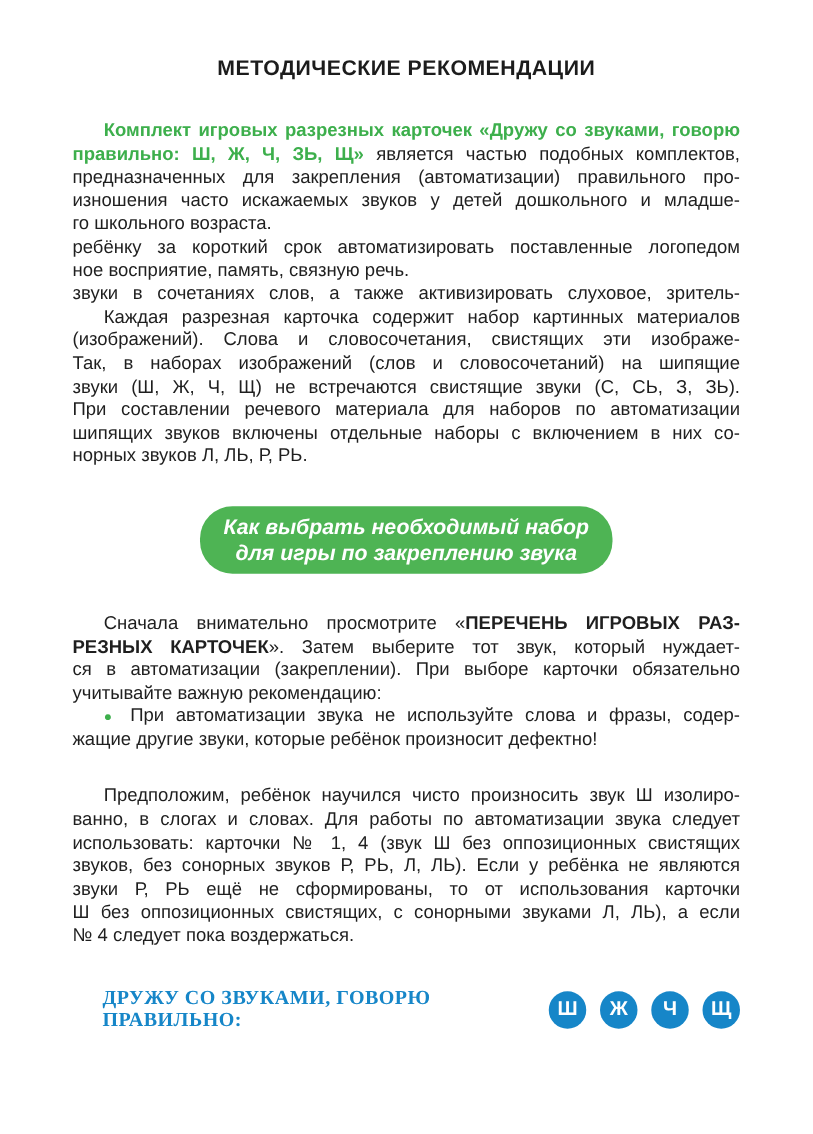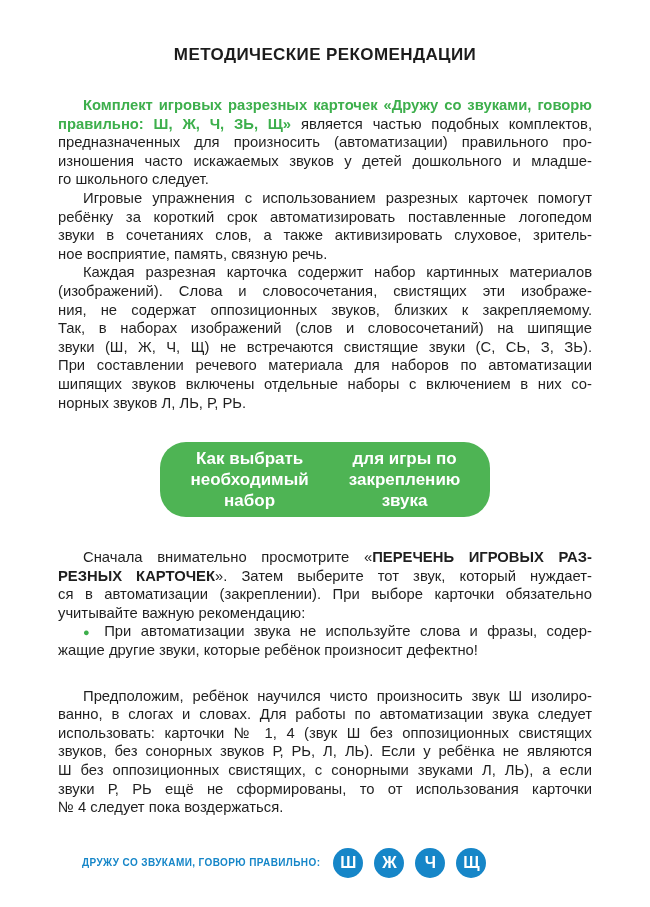--- a/index.html
+++ b/index.html
@@ -28,62 +28,62 @@
   }
   .line.last{text-align-last:left;}
   .line.indent{text-indent:25px;}
   .s-n{font-weight:normal;color:var(--ink);}
   .s-b{font-weight:bold;color:var(--ink);}
   .s-g{font-weight:bold;color:var(--green);}
   .s-dot{color:var(--green);font-size:11px;}
   .callout{
     margin:30px auto 0 auto;width:330px;min-height:52px;
     background:var(--callout-bg);border-radius:26px;
-    display:flex;flex-direction:row;justify-content:center;align-items:center;
+    display:flex;flex-direction:column;justify-content:center;align-items:center;
     padding:6px 10px;
+    font-style:italic;
   }
   .callout .c-line{
     color:var(--callout-fg);font-weight:bold;font-size:17px;line-height:21px;
     text-align:center;
   }
   .footer{
     margin-top:31px;margin-left:24px;
     display:flex;align-items:center;
   }
   .footer-label{
-    color:var(--blue);font-weight:bold;font-size:10px;letter-spacing:.4px;
+    color:var(--blue);font-weight:bold;font-size:16px;letter-spacing:.4px;
     margin-right:13px;
+    font-family:Liberation Serif, serif;
   }
   .badges{display:flex;gap:11px;align-items:center;}
   .badge{
     width:30px;height:30px;border-radius:50%;background:var(--blue);
     color:#fff;font-weight:bold;font-size:16px;line-height:1;
     display:flex;align-items:center;justify-content:center;
   }
 </style>
 </head>
 <body>
 
 <div class="page">
 
   <h1 class="title">МЕТОДИЧЕСКИЕ РЕКОМЕНДАЦИИ</h1>
 
   <div class="body-block" id="body1">
       <div class="line indent"><span class="s-g">Комплект игровых разрезных карточек «Дружу со звуками, говорю</span></div>
       <div class="line"><span class="s-g">правильно: Ш, Ж, Ч, ЗЬ, Щ»</span><span class="s-n"> является частью подобных комплектов,</span></div>
-      <div class="line"><span class="s-n">предназначенных для произносить (автоматизации) правильного про-</span></div>
+      <div class="line"><span class="s-n">предназначенных для закрепления (автоматизации) правильного про-</span></div>
       <div class="line"><span class="s-n">изношения часто искажаемых звуков у детей дошкольного и младше-</span></div>
-      <div class="line last"><span class="s-n">го школьного следует.</span></div>
-      <div class="line indent"><span class="s-n">Игровые упражнения с использованием разрезных карточек помогут</span></div>
+      <div class="line last"><span class="s-n">го школьного возраста.</span></div>
       <div class="line"><span class="s-n">ребёнку за короткий срок автоматизировать поставленные логопедом</span></div>
+      <div class="line last"><span class="s-n">ное восприятие, память, связную речь.</span></div>
       <div class="line"><span class="s-n">звуки в сочетаниях слов, а также активизировать слуховое, зритель-</span></div>
-      <div class="line last"><span class="s-n">ное восприятие, память, связную речь.</span></div>
       <div class="line indent"><span class="s-n">Каждая разрезная карточка содержит набор картинных материалов</span></div>
       <div class="line"><span class="s-n">(изображений). Слова и словосочетания, свистящих эти изображе-</span></div>
-      <div class="line"><span class="s-n">ния, не содержат оппозиционных звуков, близких к закрепляемому.</span></div>
       <div class="line"><span class="s-n">Так, в наборах изображений (слов и словосочетаний) на шипящие</span></div>
       <div class="line"><span class="s-n">звуки (Ш, Ж, Ч, Щ) не встречаются свистящие звуки (С, СЬ, З, ЗЬ).</span></div>
       <div class="line"><span class="s-n">При составлении речевого материала для наборов по автоматизации</span></div>
       <div class="line"><span class="s-n">шипящих звуков включены отдельные наборы с включением в них со-</span></div>
       <div class="line last"><span class="s-n">норных звуков Л, ЛЬ, Р, РЬ.</span></div>
     </div>
 
   <div class="callout">
     <div class="c-line">Как выбрать необходимый набор</div>
     <div class="c-line">для игры по закреплению звука</div>
@@ -96,22 +96,22 @@
       <div class="line last"><span class="s-n">учитывайте важную рекомендацию:</span></div>
       <div class="line indent"><span class="s-dot">●</span><span class="s-n"> При автоматизации звука не используйте слова и фразы, содер-</span></div>
       <div class="line last"><span class="s-n">жащие другие звуки, которые ребёнок произносит дефектно!</span></div>
     </div>
 
   <div class="body-block" id="body3">
       <div class="line indent"><span class="s-n">Предположим, ребёнок научился чисто произносить звук Ш изолиро-</span></div>
       <div class="line"><span class="s-n">ванно, в слогах и словах. Для работы по автоматизации звука следует</span></div>
       <div class="line"><span class="s-n">использовать: карточки № 1, 4 (звук Ш без оппозиционных свистящих</span></div>
       <div class="line"><span class="s-n">звуков, без сонорных звуков Р, РЬ, Л, ЛЬ). Если у ребёнка не являются</span></div>
+      <div class="line"><span class="s-n">звуки Р, РЬ ещё не сформированы, то от использования карточки</span></div>
       <div class="line"><span class="s-n">Ш без оппозиционных свистящих, с сонорными звуками Л, ЛЬ), а если</span></div>
-      <div class="line"><span class="s-n">звуки Р, РЬ ещё не сформированы, то от использования карточки</span></div>
       <div class="line last"><span class="s-n">№ 4 следует пока воздержаться.</span></div>
     </div>
 
   <div class="footer">
     <span class="footer-label">ДРУЖУ СО ЗВУКАМИ, ГОВОРЮ ПРАВИЛЬНО:</span>
     <div class="badges" id="badges">
         <div class="badge">Ш</div>
         <div class="badge">Ж</div>
         <div class="badge">Ч</div>
         <div class="badge">Щ</div>

